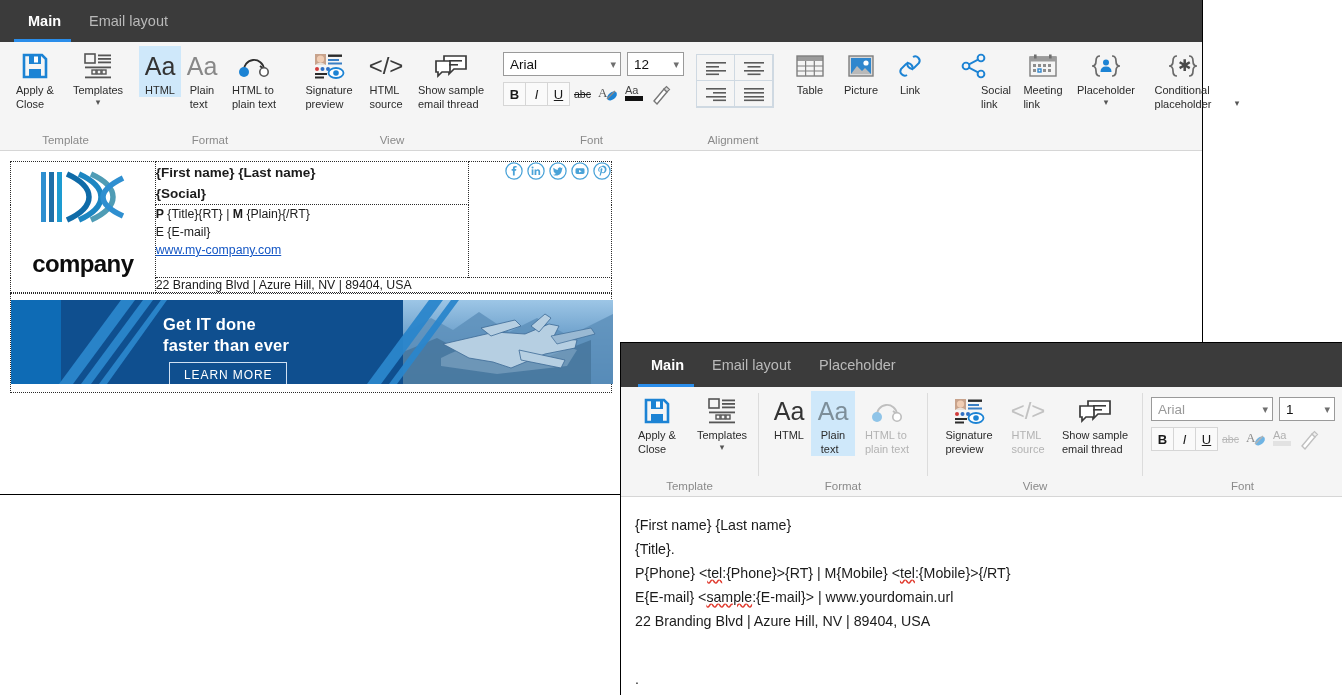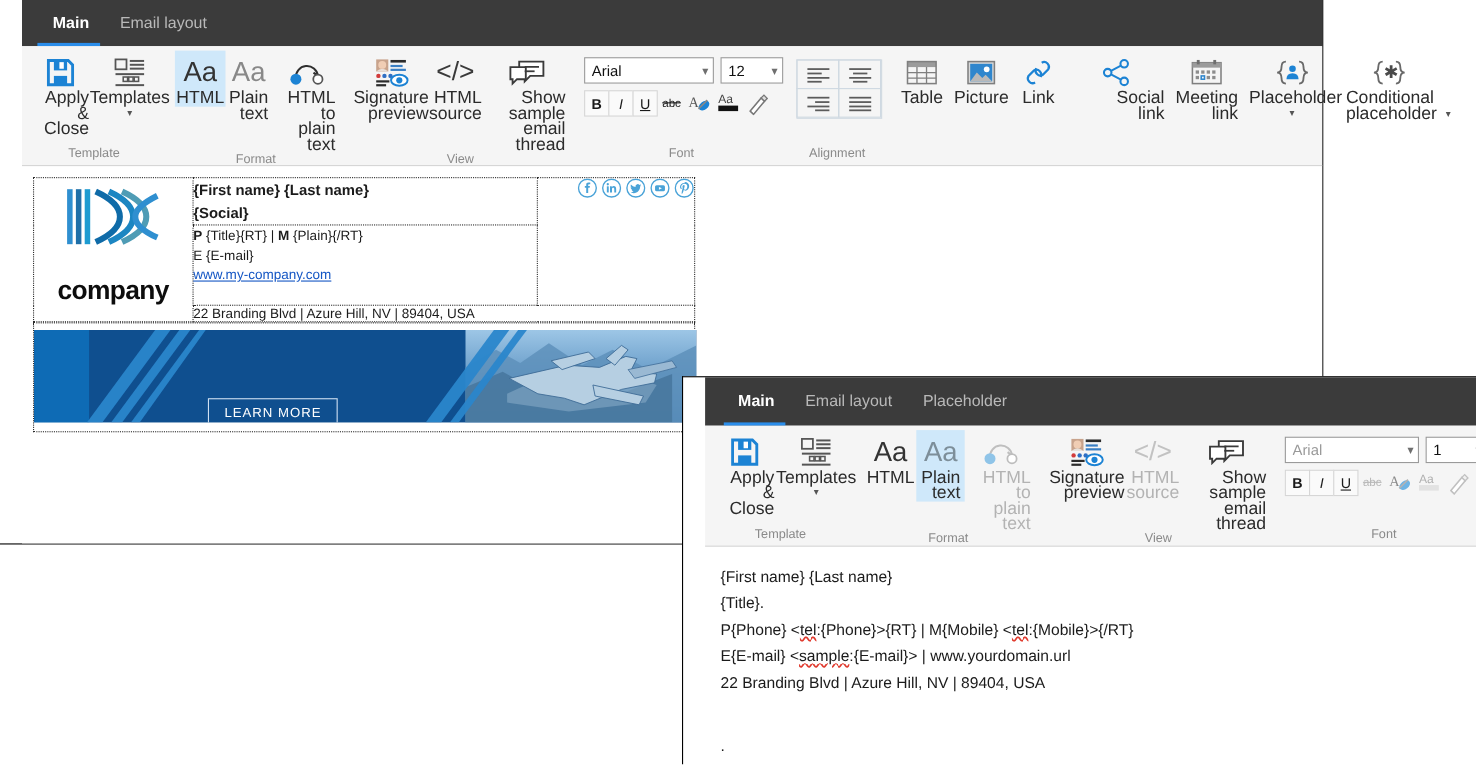--- a/index.html
+++ b/index.html
@@ -6,21 +6,21 @@
   html, body {
     margin: 0; padding: 0;
     width: 1342px; height: 695px;
     background: #ffffff;
     font-family: "Liberation Sans", sans-serif;
     overflow: hidden;
   }
   .stage { position: relative; width: 1342px; height: 695px; background: #fff; }
 
   
-  .win { position: absolute; background: #ffffff; border: 1px solid #000; padding-left: 20px; }
+  .win { position: absolute; background: #ffffff; border: 1px solid #000; }
   .tabbar {
     background: #3b3b3b; height: 42px; position: relative;
     display: flex; align-items: center; padding-left: 14px;
   }
   .tab {
     color: #b9b9b9; font-size: 14.5px; padding: 0 14px; height: 42px;
     line-height: 42px; cursor: default; white-space: nowrap;
   }
   .tab.active { color: #ffffff; font-weight: bold; }
   .tab-underline {
@@ -39,21 +39,21 @@
   }
   .group-sep { width: 1px; background: #dcdcdc; margin: 6px 0 20px 0; align-self: stretch; }
 
   .btn {
     display: flex; flex-direction: column; align-items: center;
     justify-content: flex-start; padding: 3px 5px 0 5px; cursor: default;
     min-width: 44px;
   }
   .btn .glyph { height: 34px; display: flex; align-items: center; justify-content: center; }
   .btn .lbl {
-    font-size: 16px; color: #2b2b2b; text-align: right; line-height: 14px;
+    font-size: 11px; color: #2b2b2b; text-align: left; line-height: 14px;
     max-width: 78px;
   }
   .btn.sel { background: #cfe8fa; }
   .btn.dis .lbl { color: #b3b3b3; }
   .chev { font-size: 9px; color: #555; line-height: 8px; margin-top: 1px; }
 
   
   .fontrow { display: flex; gap: 6px; margin: 6px 0 0 4px; }
   .combo {
     display: flex; align-items: center; justify-content: space-between;
@@ -510,20 +510,24 @@
                 <path d="M540 36 l40 -8 4 6 -38 10z" fill="#9ab9d3" stroke="#3c6a95" stroke-width="0.7"></path>
               </g>
               <g fill="#2b86cc" opacity="0.95">
                 <path d="M48 84 L110 0 h14 L62 84z"></path>
                 <path d="M70 84 L132 0 h10 L80 84z"></path>
                 <path d="M88 84 L150 0 h6 L96 84z"></path>
                 <path d="M356 84 L418 0 h14 L370 84z"></path>
                 <path d="M378 84 L440 0 h8 L386 84z"></path>
               </g>
             </svg>
+            <div class="txt">
+              <div>Get IT done</div>
+              <div>faster than ever</div>
+            </div>
             <div class="cta">LEARN MORE</div>
           </div>
         </div>
       </div>
     </div>
   </div>
 
   <div class="win" style="left:620px; top:342px; width:722px; height:353px; border-right:none; border-bottom:none;">
 
     <div class="tabbar" style="height:44px;">

